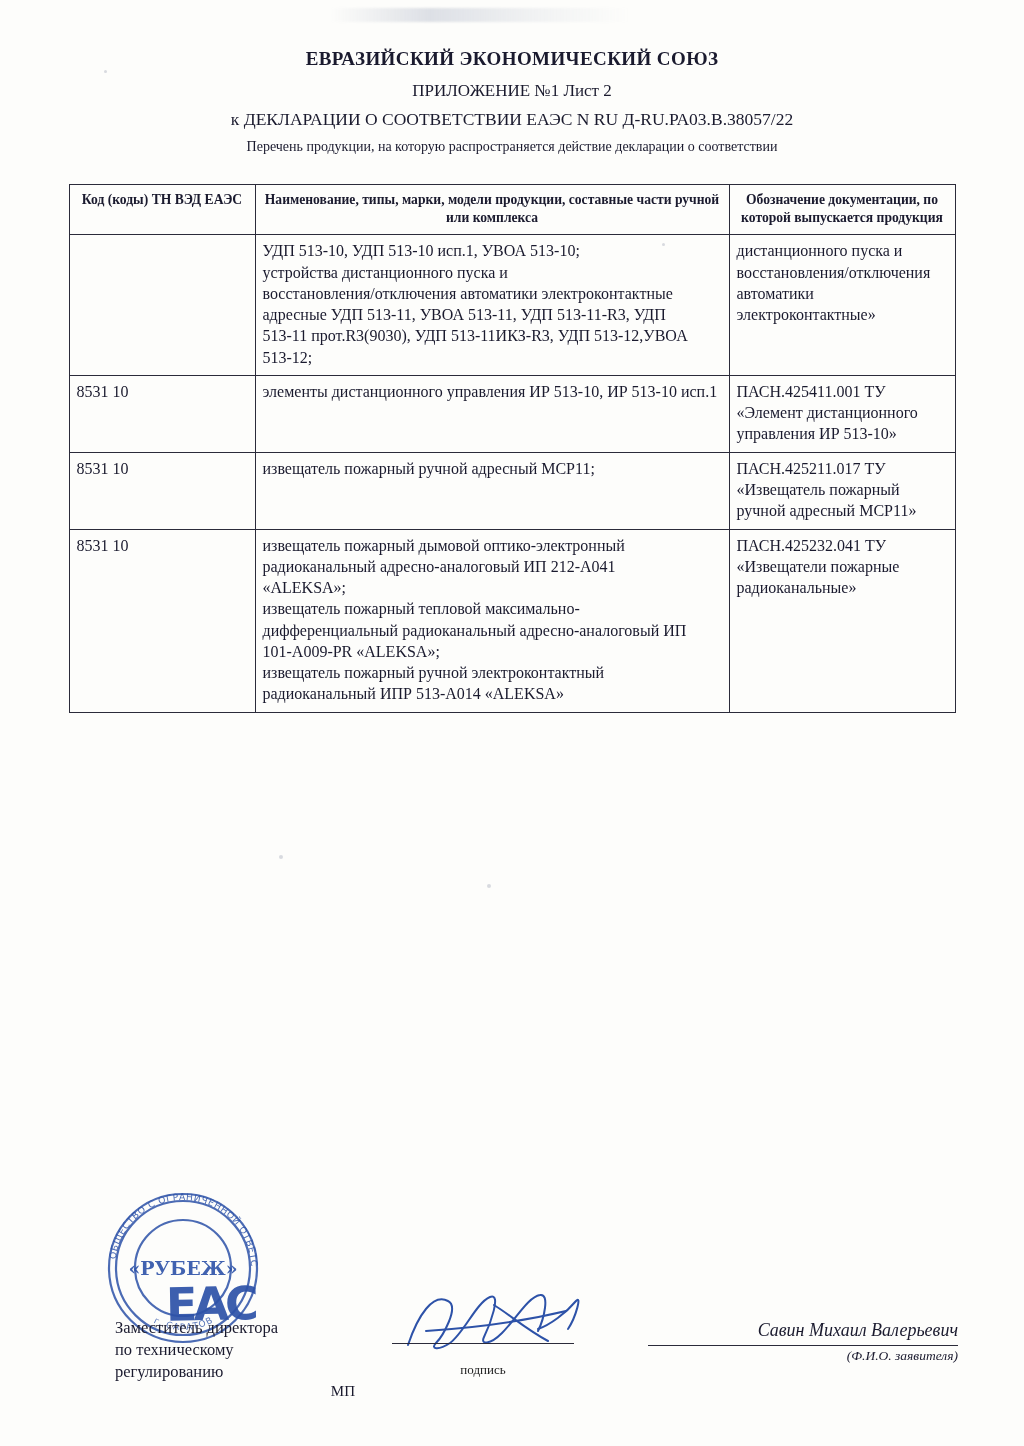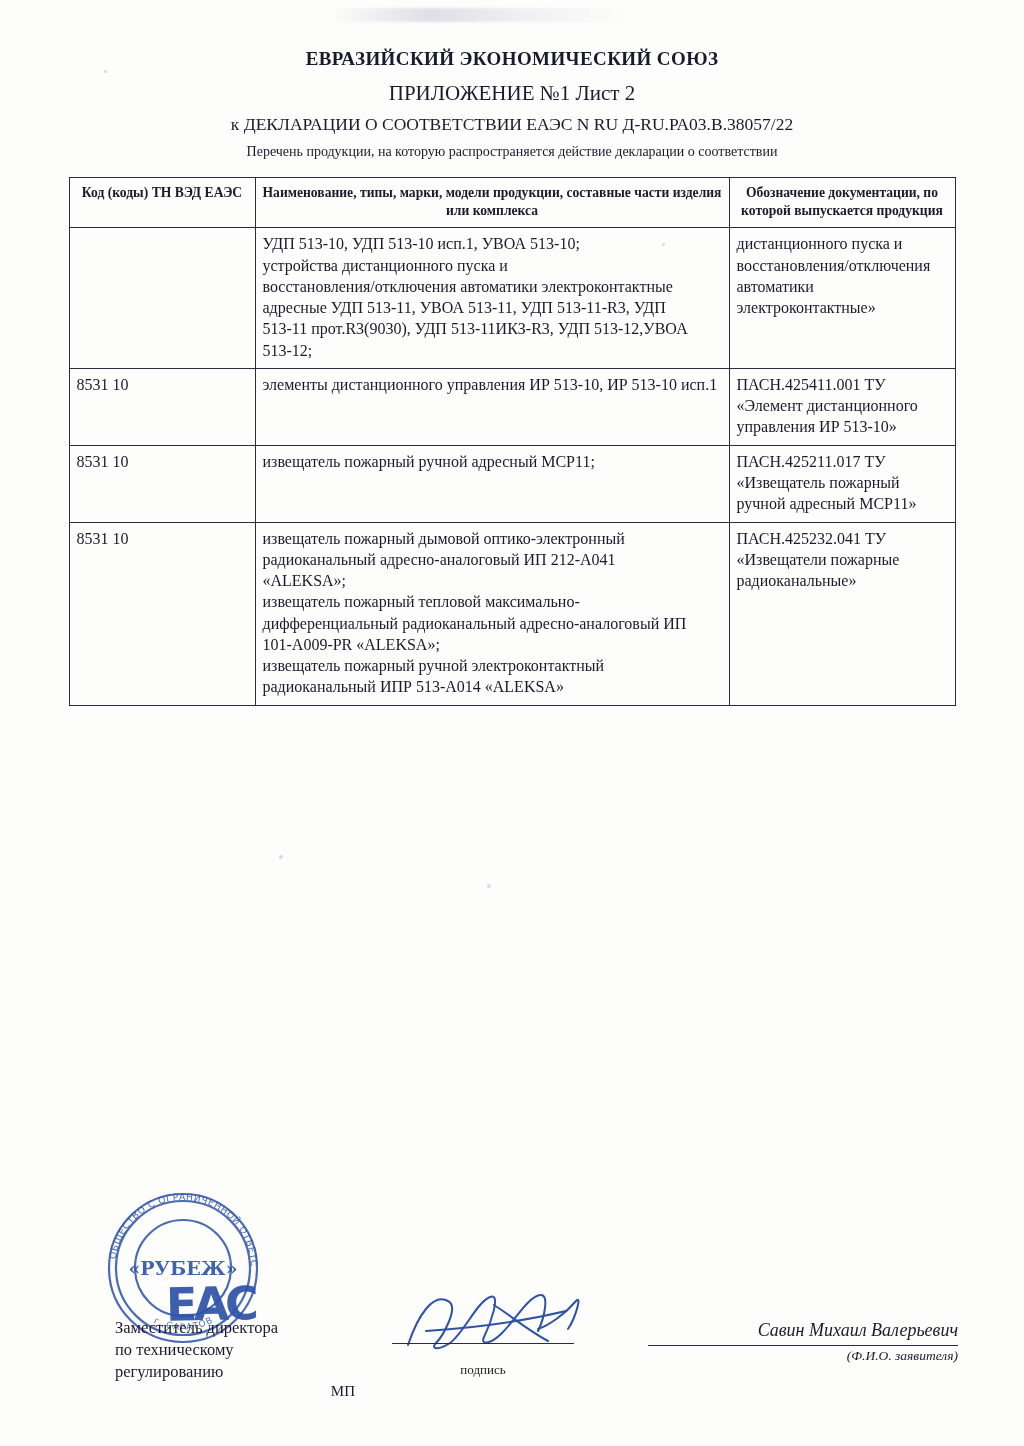--- a/index.html
+++ b/index.html
@@ -42,35 +42,35 @@
   .header {
     text-align: center;
     padding-top: 48px;
   }
   .doc-title {
     font-weight: bold;
     font-size: 19px;
     letter-spacing: .4px;
   }
   .doc-sub1 {
-    font-size: 21px;
+    font-size: 17px;
     margin-top: 11px;
   }
   .doc-sub2 {
     font-size: 17.5px;
     margin-top: 8px;
   }
   .doc-sub3 {
     font-size: 14px;
     margin-top: 9px;
   }
 
   table.tbl {
     border-collapse: collapse;
-    margin: 17px auto 0 auto;
+    margin: 29px auto 0 auto;
     width: 886px;
     table-layout: fixed;
   }
   table.tbl td, table.tbl th {
     border: 1px solid #2b2b3a;
     vertical-align: top;
     padding: 5px 7px 7px 7px;
     font-size: 16px;
     line-height: 1.33;
   }
@@ -201,21 +201,21 @@
 
   <table class="tbl">
     <colgroup>
         <col class="c1">
         <col class="c2">
         <col class="c3">
       </colgroup>
     <thead>
       <tr>
         <th>Код (коды) ТН ВЭД ЕАЭС</th>
-        <th>Наименование, типы, марки, модели продукции, составные части изделия или комплекса</th>
+        <th>Наименование, типы, марки, модели продукции, составные части ручной или комплекса</th>
         <th>Обозначение документации, по которой выпускается продукция</th>
       </tr>
     </thead>
     <tbody>
       <tr>
         <td></td>
         <td class="cell-lines">
             <div>УДП 513-10, УДП 513-10 исп.1, УВОА 513-10;
 устройства дистанционного пуска и
 восстановления/отключения автоматики электроконтактные

